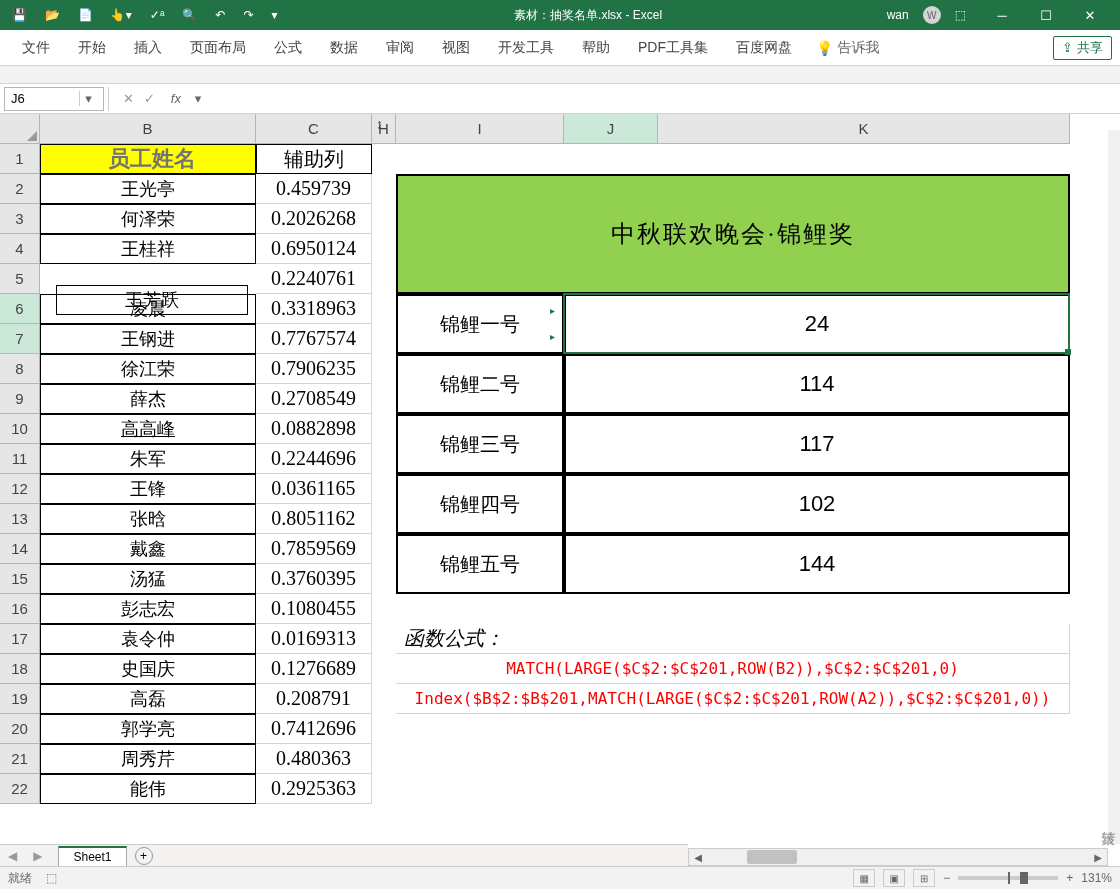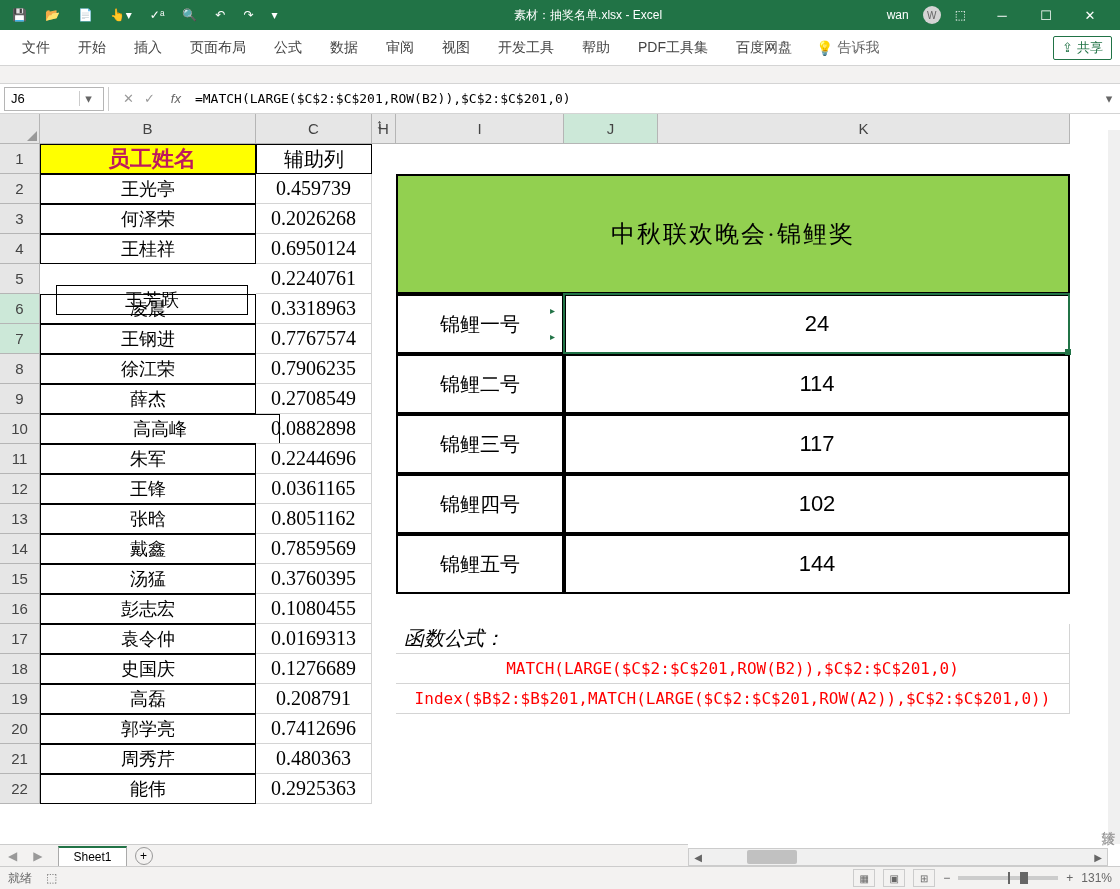--- a/index.html
+++ b/index.html
@@ -41,21 +41,21 @@
 .col-h { background: #e6e6e6; border-right: 1px solid #b5b5b5; border-bottom: 1px solid #b5b5b5; display: flex; align-items: center; justify-content: center; font-size: 15px; color: #444; }
 .col-h.sel { background: #cce8d8; }
 
 .row-headers { position: absolute; left: 0; top: 30px; width: 40px; }
 .row-h { height: 30px; background: #e6e6e6; border-bottom: 1px solid #b5b5b5; border-right: 1px solid #b5b5b5; display: flex; align-items: center; justify-content: center; font-size: 15px; color: #444; }
 .row-h.sel { background: #cce8d8; }
 
 .cells { position: absolute; left: 40px; top: 30px; }
 .cell { position: absolute; border-right: 1px solid #d4d4d4; border-bottom: 1px solid #d4d4d4; display: flex; align-items: center; justify-content: center; font-size: 18px; }
 
-.header-cell { background: #ffff00; font-weight: bold; color: #be185d; font-size: 22px; border: 1px solid #000; padding-left: 8px; }
+.header-cell { background: #ffff00; font-weight: bold; color: #737373; font-size: 22px; border: 1px solid #000; padding-left: 8px; }
 .aux-header { font-size: 20px; border: 1px solid #000; }
 .bcell { border: 1px solid #000; }
 .ccell { border-right: 1px solid #d4d4d4; border-bottom: 1px solid #d4d4d4; font-family: "Times New Roman", serif; font-size: 20px; }
 
 .green-banner { background: #92d050; color: #000000; font-size: 24px; font-family: "SimSun", serif; letter-spacing: 2px; border: 2px solid #000; }
 .prize-label { font-size: 20px; font-family: "SimSun", serif; border: 2px solid #000; }
 .prize-val { font-size: 22px; border: 2px solid #000; }
 .func-label { font-size: 20px; font-family: "SimSun", serif; text-align: left; justify-content: flex-start; padding-left: 8px; }
 .formula-text { color: #ff0000; font-family: monospace; font-size: 16px; }
 
@@ -139,21 +139,20 @@
   <div class="name-box">
     <span>J6</span>
     <span class="name-box-dd">▾</span>
   </div>
   <div class="fb-divider"></div>
   <div class="fb-btns">
     <span>✕</span>
     <span>✓</span>
   </div>
   <span class="fx-label">fx</span>
-  <div class="formula-input">=MATCH(LARGE($C$2:$C$201,ROW(B2)),$C$2:$C$201,0)</div>
   <span class="formula-dd">▾</span>
 </div>
 
 <span class="resize-cursor">↕</span>
 
 <div class="grid-area">
   <div class="corner"></div>
   <div class="col-headers" id="col-headers">
       <div class="col-h" style="width: 216px;">B</div>
       <div class="col-h" style="width: 116px;">C</div>
@@ -190,21 +189,21 @@
       <div class="cell header-cell" style="left: 0px; top: 0px; width: 216px; height: 30px;">员工姓名</div>
       <div class="cell aux-header" style="left: 216px; top: 0px; width: 116px; height: 30px;">辅助列</div>
       <div class="cell bcell" style="left: 0px; top: 30px; width: 216px; height: 30px;">王光亭</div>
       <div class="cell bcell" style="left: 0px; top: 60px; width: 216px; height: 30px;">何泽荣</div>
       <div class="cell bcell" style="left: 0px; top: 90px; width: 216px; height: 30px;">王桂祥</div>
       <div class="cell bcell" style="left: 16px; top: 120px; width: 192px; height: 30px; margin-top: 21px;">王芳跃</div>
       <div class="cell bcell" style="left: 0px; top: 150px; width: 216px; height: 30px;">凌晨</div>
       <div class="cell bcell" style="left: 0px; top: 180px; width: 216px; height: 30px;">王钢进</div>
       <div class="cell bcell" style="left: 0px; top: 210px; width: 216px; height: 30px;">徐江荣</div>
       <div class="cell bcell" style="left: 0px; top: 240px; width: 216px; height: 30px;">薛杰</div>
-      <div class="cell bcell" style="left: 0px; top: 270px; width: 240px; height: 30px;">高高峰</div>
+      <div class="cell bcell" style="left: 0px; top: 270px; width: 216px; height: 30px; text-decoration: underline;">高高峰</div>
       <div class="cell bcell" style="left: 0px; top: 300px; width: 216px; height: 30px;">朱军</div>
       <div class="cell bcell" style="left: 0px; top: 330px; width: 216px; height: 30px;">王锋</div>
       <div class="cell bcell" style="left: 0px; top: 360px; width: 216px; height: 30px;">张晗</div>
       <div class="cell bcell" style="left: 0px; top: 390px; width: 216px; height: 30px;">戴鑫</div>
       <div class="cell bcell" style="left: 0px; top: 420px; width: 216px; height: 30px;">汤猛</div>
       <div class="cell bcell" style="left: 0px; top: 450px; width: 216px; height: 30px;">彭志宏</div>
       <div class="cell bcell" style="left: 0px; top: 480px; width: 216px; height: 30px;">袁令仲</div>
       <div class="cell bcell" style="left: 0px; top: 510px; width: 216px; height: 30px;">史国庆</div>
       <div class="cell bcell" style="left: 0px; top: 540px; width: 216px; height: 30px;">高磊</div>
       <div class="cell bcell" style="left: 0px; top: 570px; width: 216px; height: 30px;">郭学亮</div>

